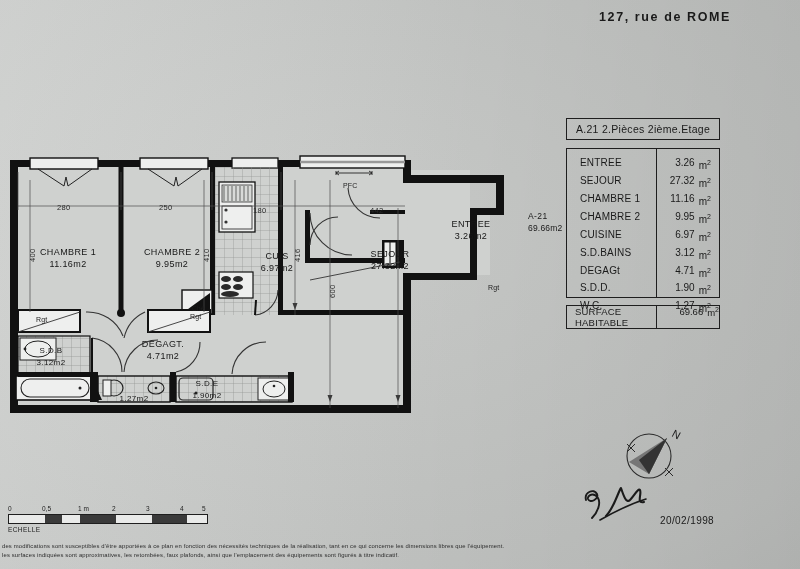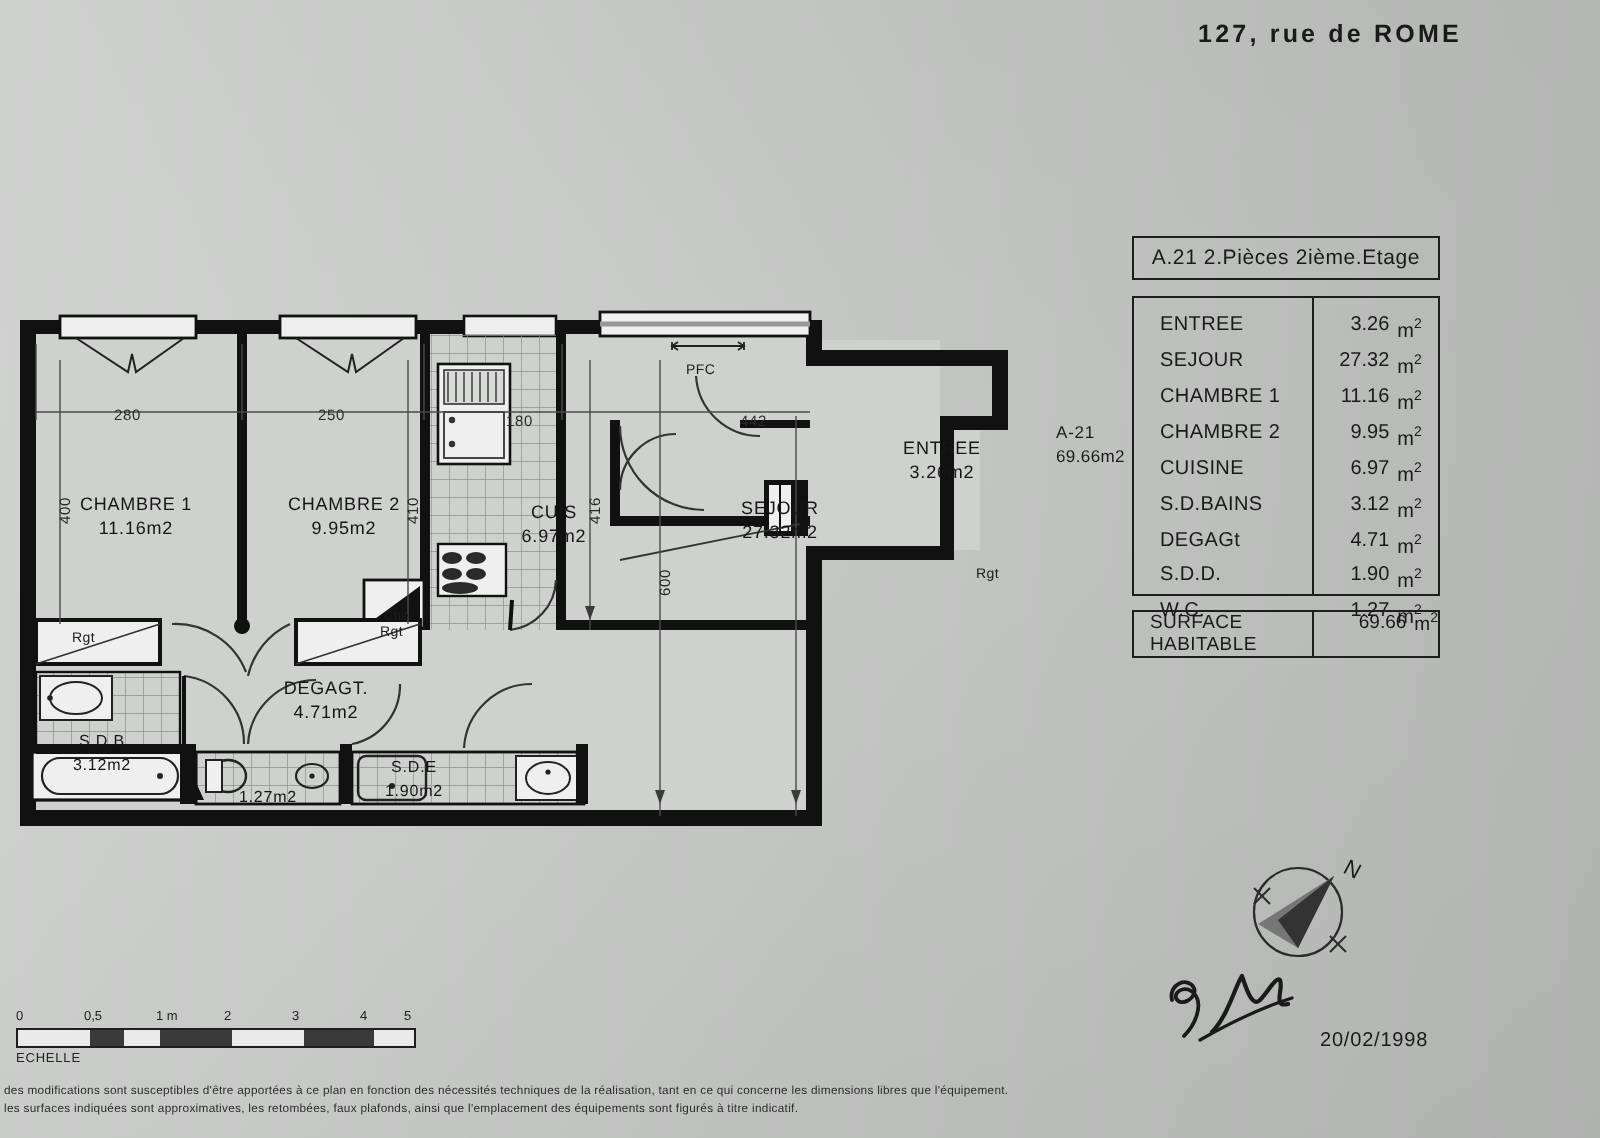--- a/index.html
+++ b/index.html
@@ -356,21 +356,21 @@
   <span class="ar">27.32m2</span>
 </div>
 <div class="abs rlabel" style="left:435px;top:218px;width:72px;">
   <span class="nm">ENTREE</span>
   <span class="ar">3.26m2</span>
 </div>
 <div class="abs rlabel" style="left:118px;top:338px;width:90px;">
   <span class="nm">DEGAGT.</span>
   <span class="ar">4.71m2</span>
 </div>
-<div class="abs rlabel" style="left:24px;top:345px;width:54px;font-size:8px;margin-top:20px;">
+<div class="abs rlabel" style="left:24px;top:345px;width:54px;font-size:8px;">
   <span class="nm">S.D.B</span>
   <span class="ar">3.12m2</span>
 </div>
 <div class="abs rlabel" style="left:110px;top:393px;width:48px;font-size:8px;">
   <span class="ar">1.27m2</span>
 </div>
 <div class="abs rlabel" style="left:183px;top:378px;width:48px;font-size:8px;">
   <span class="nm">S.D.E</span>
   <span class="ar">1.90m2</span>
 </div>

